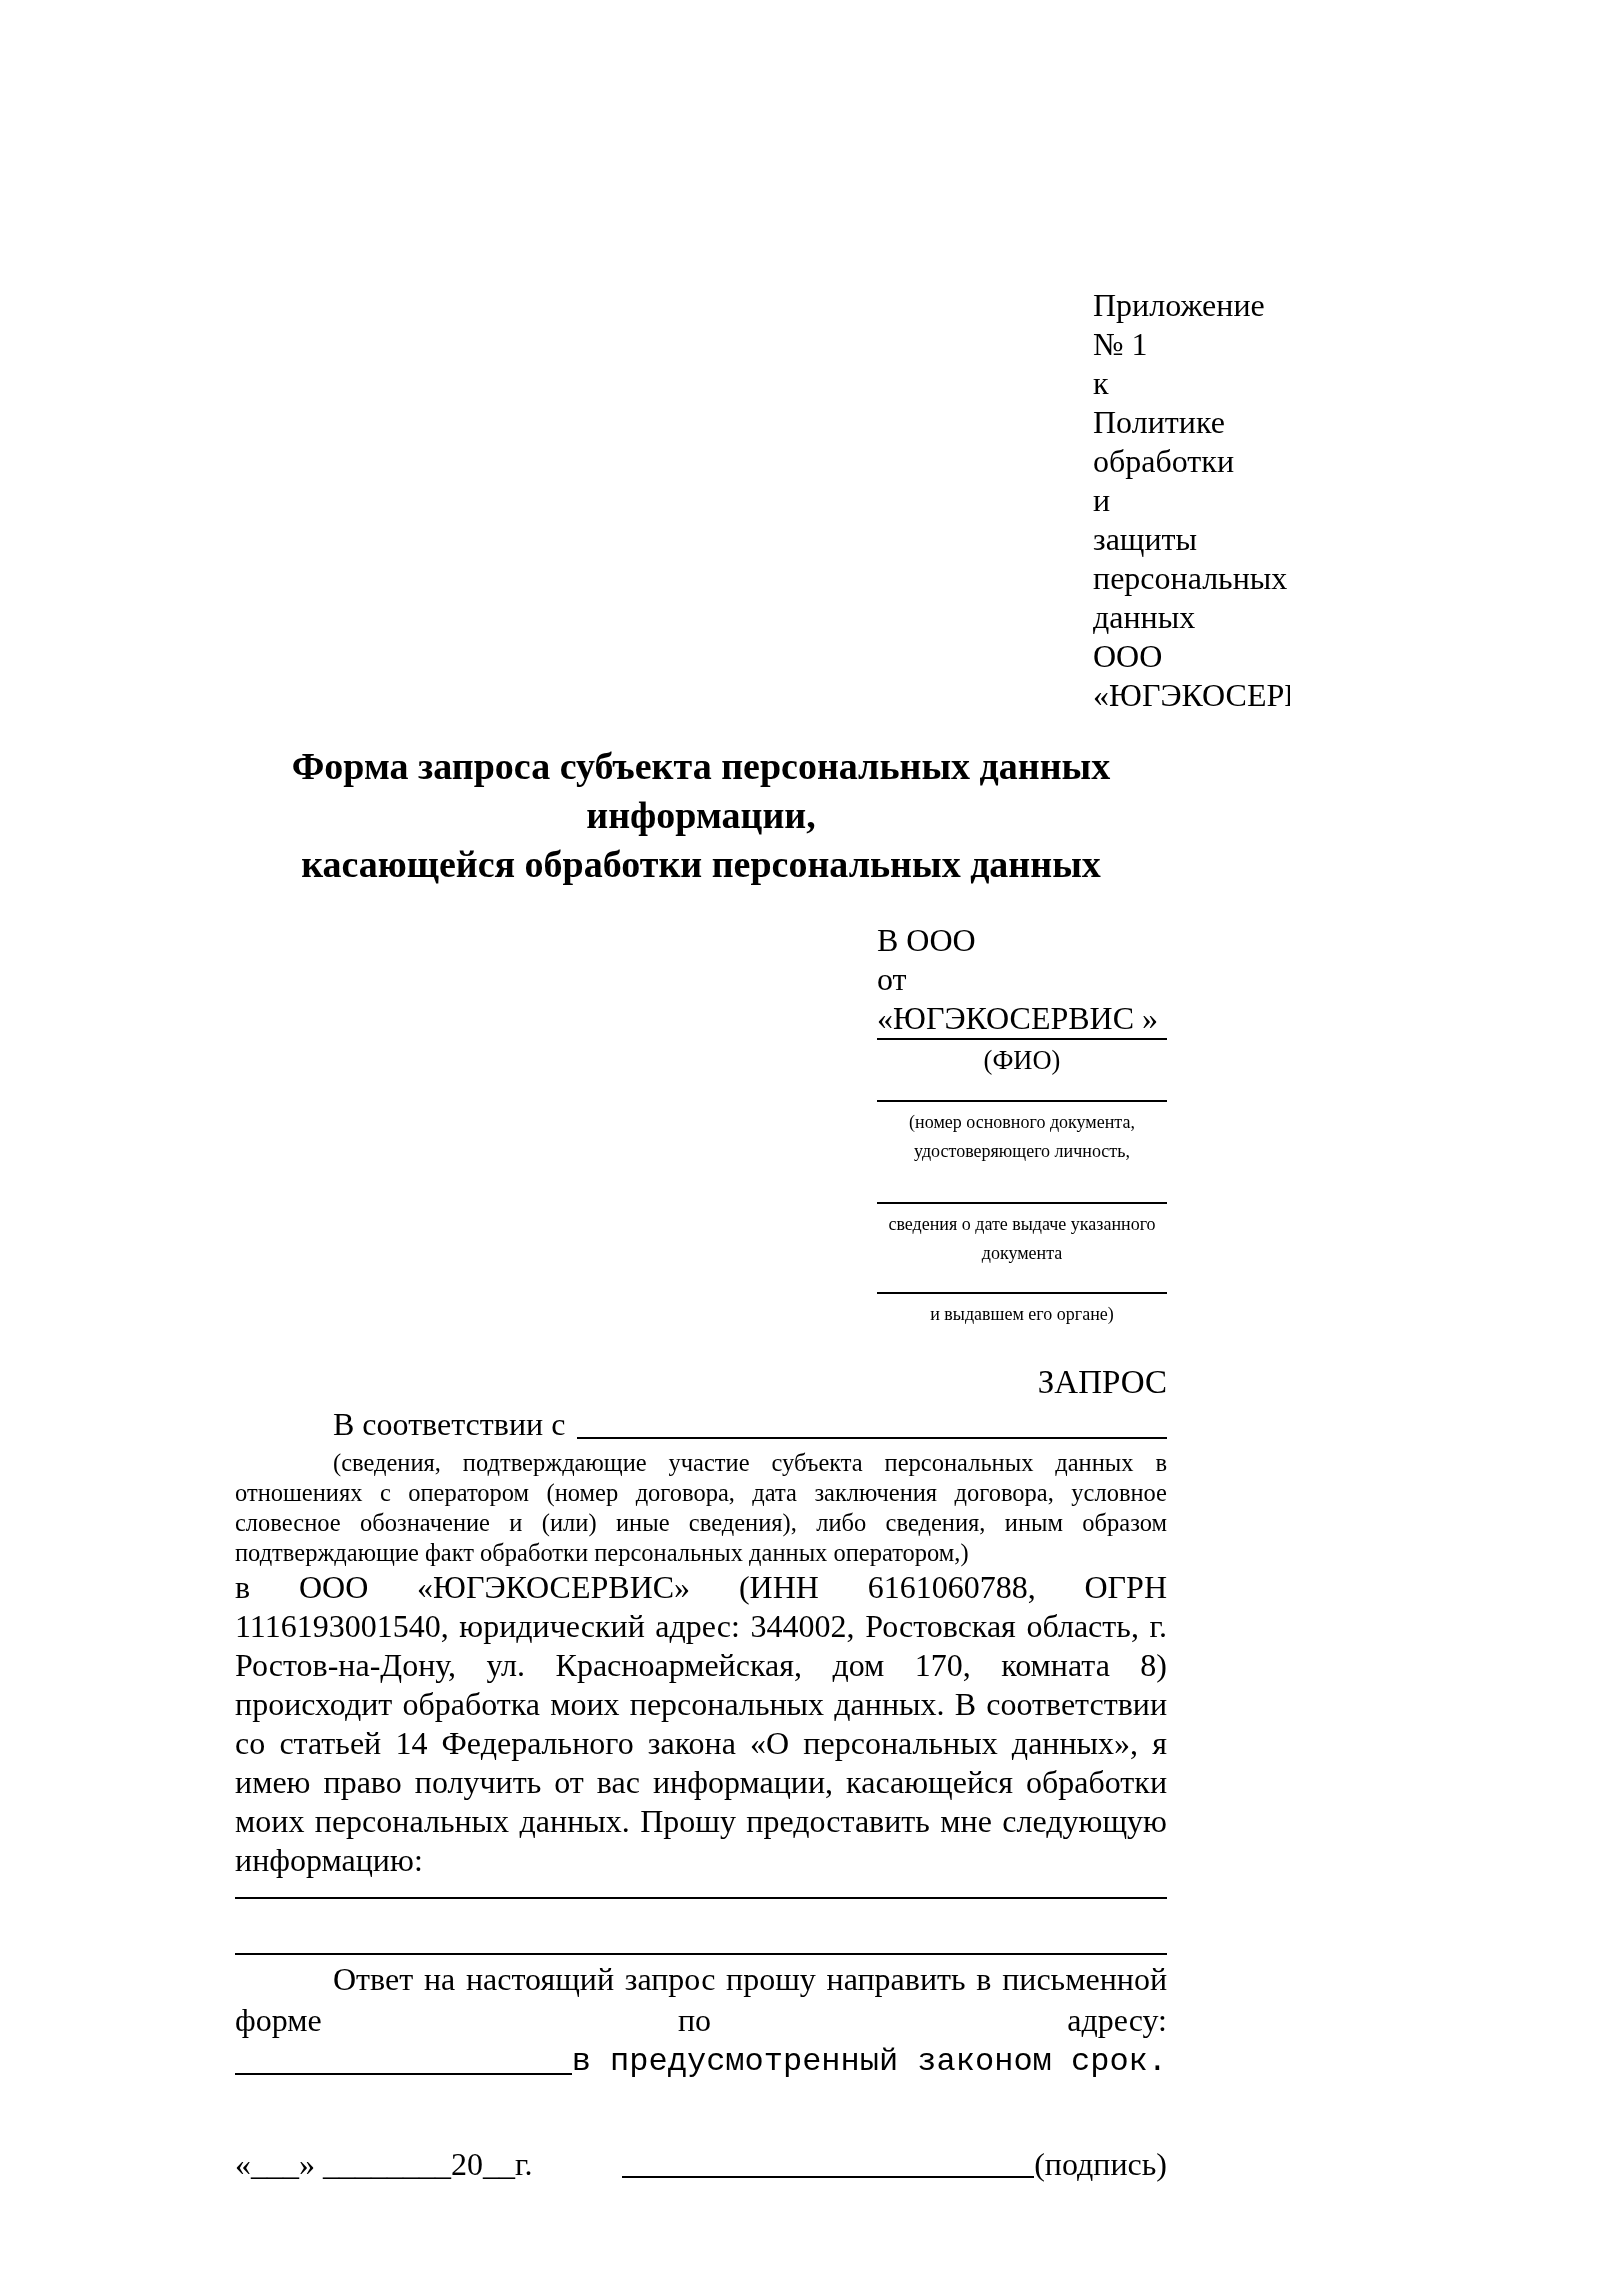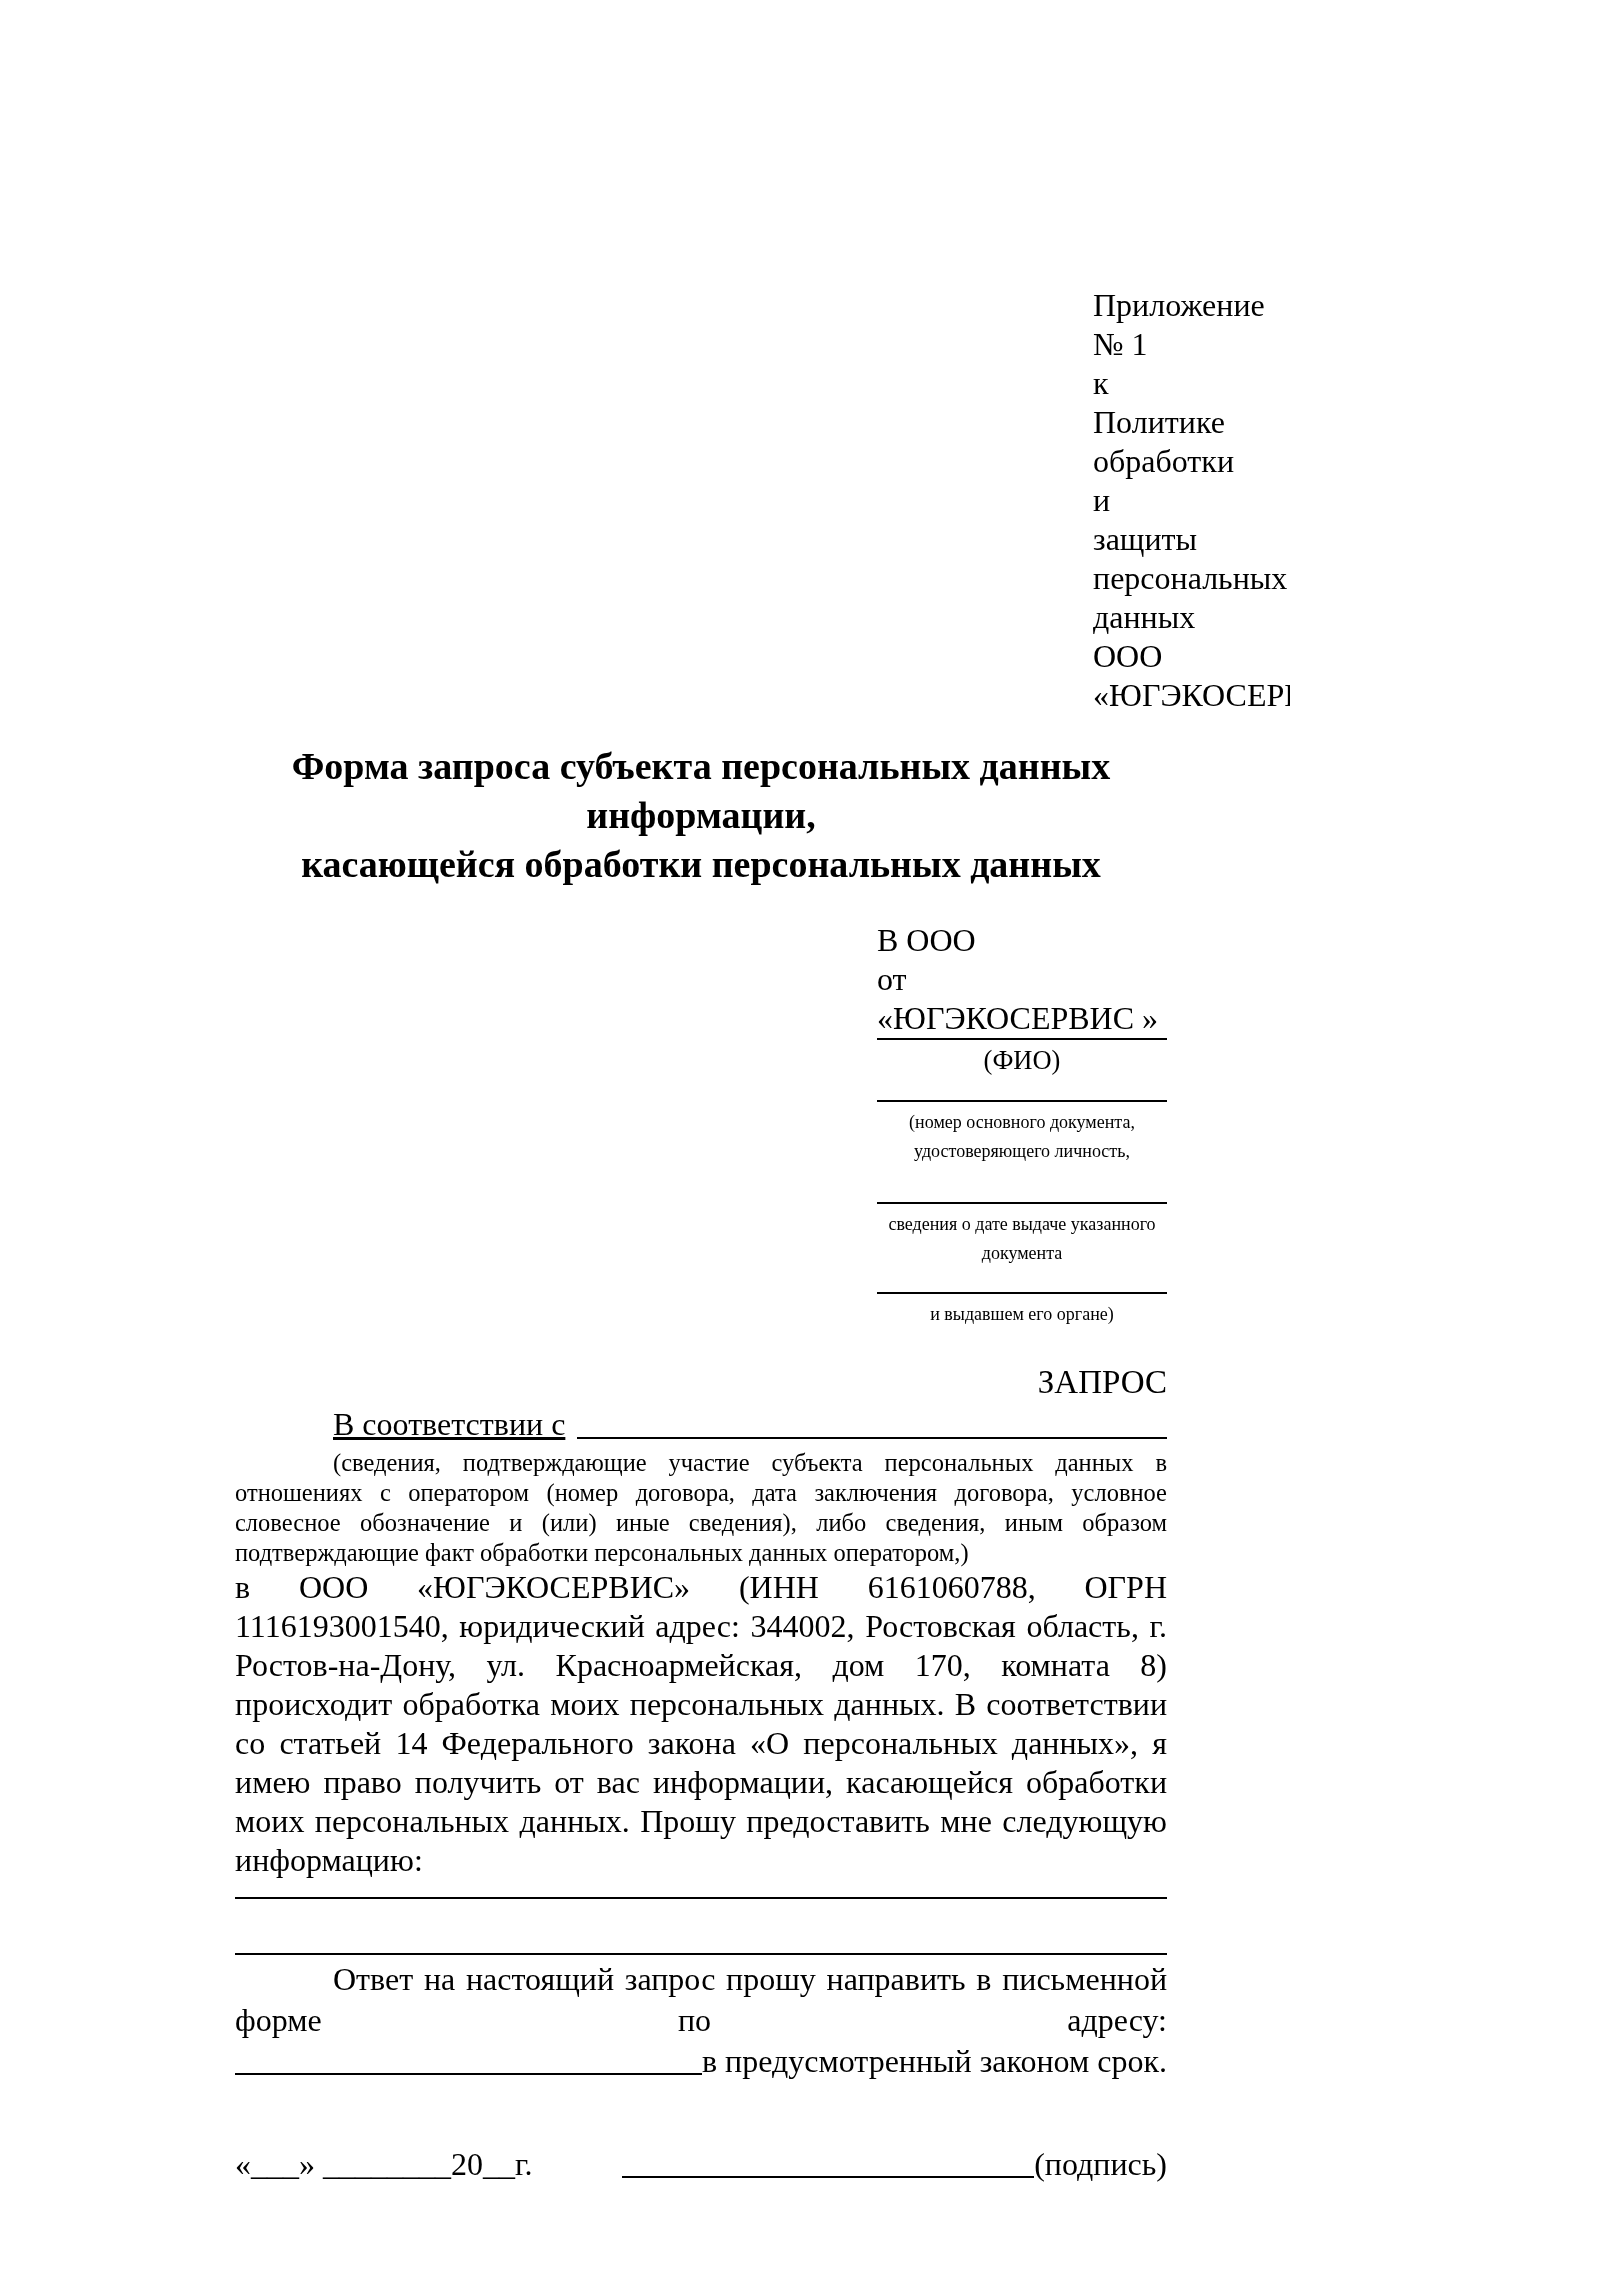--- a/index.html
+++ b/index.html
@@ -64,21 +64,20 @@
     line-height: 41px;
     text-align: right;
   }
   
   .accordance {
     display: flex;
     align-items: flex-end;
     font-size: 32px;
     line-height: 43px;
     padding-left: 98px;
-    text-decoration: underline;
   }
   .accordance .lead {
     white-space: nowrap;
     padding-right: 11.8px;
   }
   .fill-rule {
     flex: 1 1 auto;
     border-bottom: 2.9px solid #000;
     height: 0;
     align-self: flex-end;
@@ -109,20 +108,21 @@
     line-height: 41px;
     text-align: justify;
     text-align-last: justify;
     text-indent: 98px;
   }
   .reply-line2 {
     display: flex;
     align-items: flex-end;
     font-size: 32px;
     line-height: 41px;
+    font-family: Liberation Mono, monospace;
   }
   .reply-line2 .tail { white-space: nowrap; }
   
   .footer {
     margin-top: 61px;
     display: flex;
     justify-content: space-between;
     align-items: flex-end;
     font-size: 32px;
     line-height: 43px;

